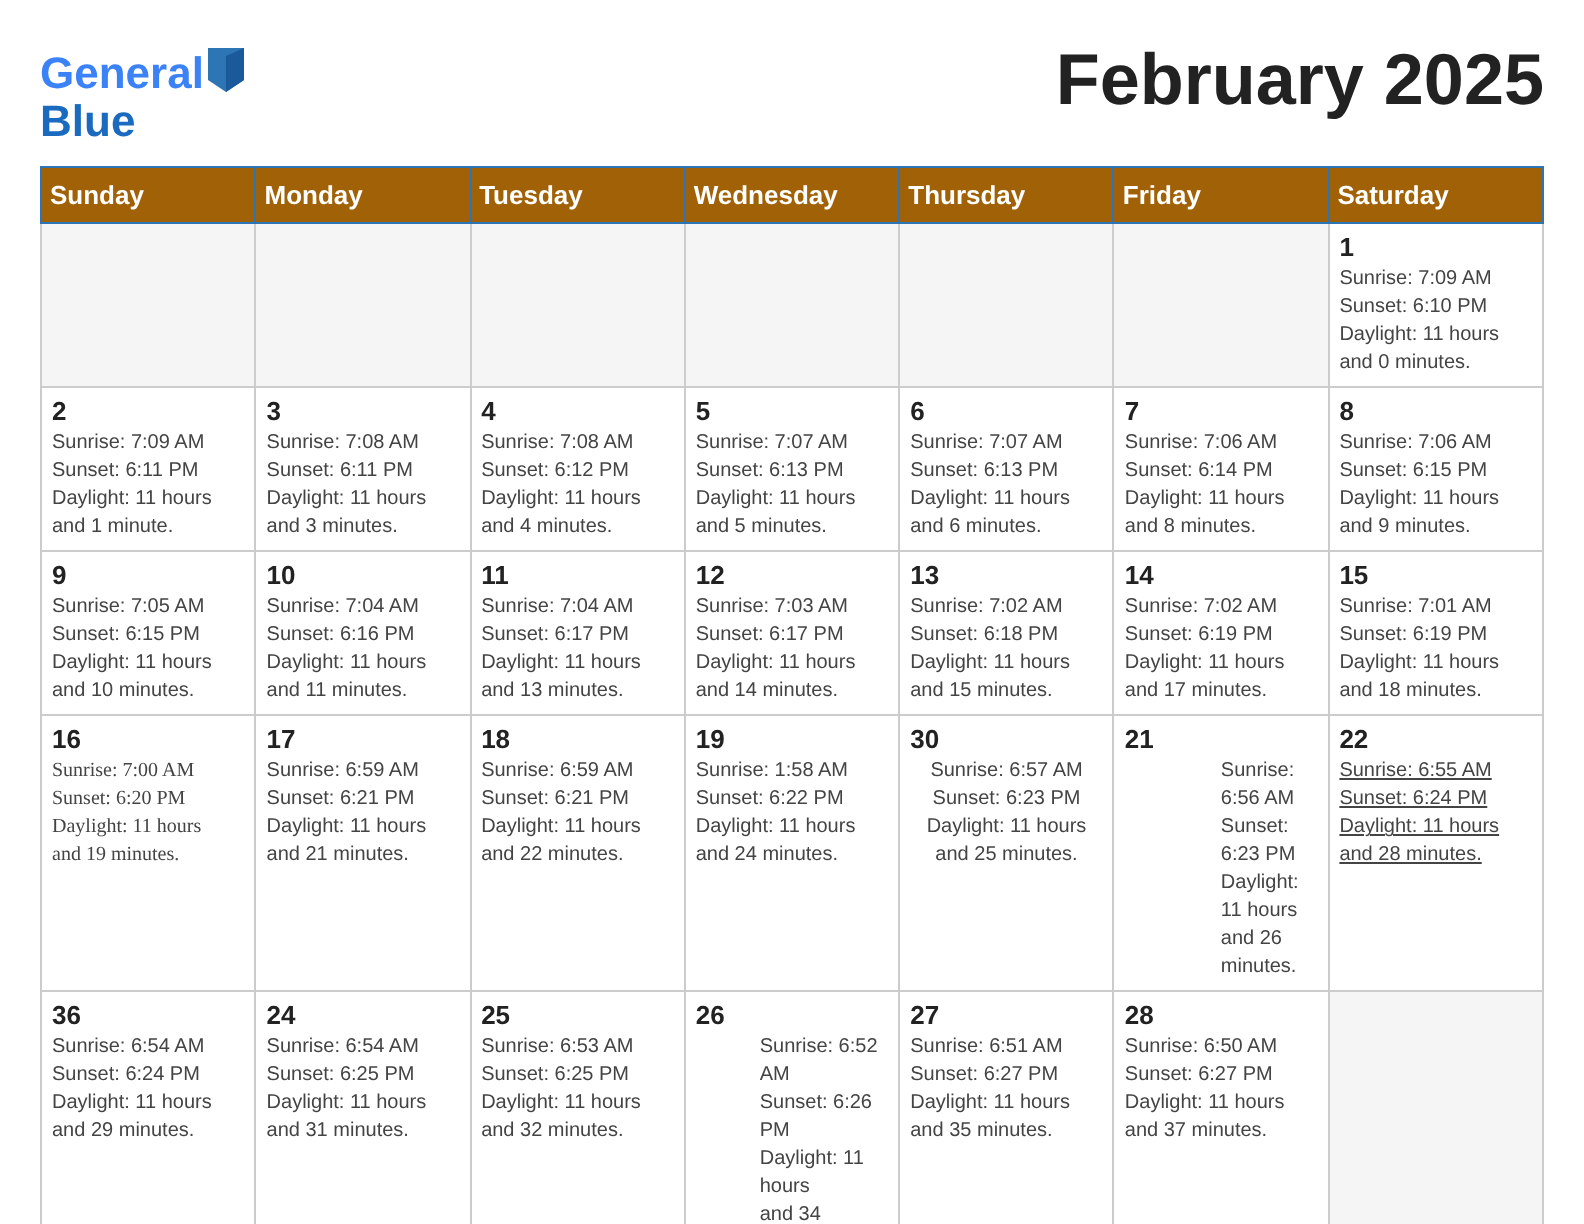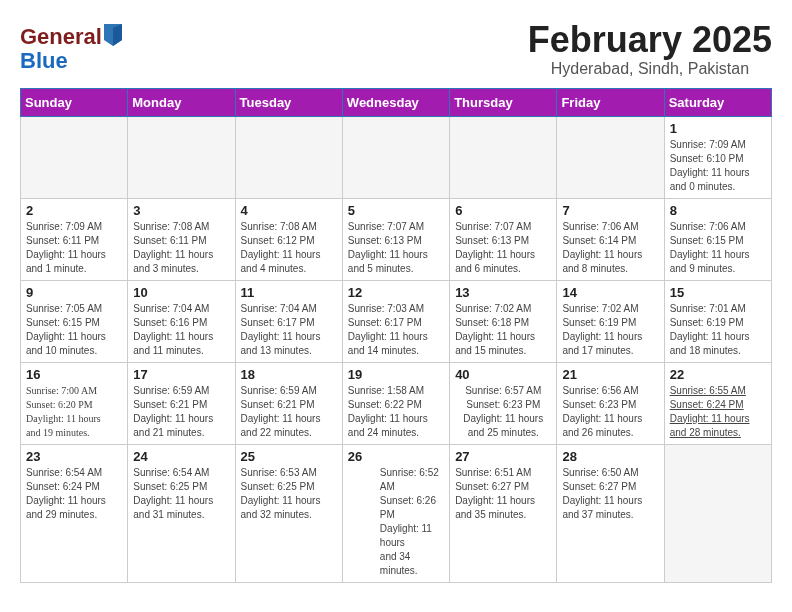--- a/index.html
+++ b/index.html
@@ -19,50 +19,50 @@
     .logo {
       display: flex;
       align-items: center;
       margin-top: 5px;
     }
     .logo-text {
       font-size: 22px;
       font-weight: bold;
       line-height: 1.1;
     }
-    .logo-general { color: #7f1d1d; }
+    .logo-general { color: #3b82f6; }
     .logo-blue { color: #1a6abf; }
     .logo-icon {
       width: 18px;
       height: 22px;
       margin-left: 2px;
       position: relative;
       top: -2px;
     }
     .title-block {
-      text-align: center;
+      text-align: left;
       margin-left: 48px;
     }
     .calendar-title {
       font-size: 36px;
       font-weight: bold;
       color: #222;
       line-height: 1.1;
     }
     .calendar-subtitle {
       font-size: 16px;
       color: #555;
     }
     .calendar-table {
       width: 100%;
       border-collapse: collapse;
       table-layout: fixed;
     }
     .calendar-table th {
-      background-color: #a21caf;
+      background-color: #a16207;
       color: #fff;
       font-size: 13px;
       font-weight: bold;
       padding: 6px 4px;
       text-align: left;
       border: 1px solid #2e75b6;
     }
     .calendar-table td {
       border: 1px solid #ccc;
       vertical-align: top;
@@ -101,21 +101,20 @@
           <polygon points="9,4 18,0 18,16 9,22" fill="#1a5a9a"></polygon>
         </svg>
       </div>
       <div>
         <span class="logo-text logo-blue">Blue</span>
       </div>
     </div>
   </div>
   <div class="title-block">
     <div class="calendar-title">February 2025</div>
-    <div class="calendar-subtitle">Hyderabad, Sindh, Pakistan</div>
   </div>
 </div>
 
 <table class="calendar-table">
   <thead>
     <tr>
     <th>Sunday</th>
         <th>Monday</th>
         <th>Tuesday</th>
         <th>Wednesday</th>
@@ -265,44 +264,44 @@
 and 22 minutes.</div>
         </td>
         <td>
           <span class="day-number">19</span>
           <div class="day-info" style="white-space: pre-line;">Sunrise: 1:58 AM
 Sunset: 6:22 PM
 Daylight: 11 hours
 and 24 minutes.</div>
         </td>
         <td>
-          <span class="day-number">40</span>
+          <span class="day-number">30</span>
           <div class="day-info" style="white-space: pre-line; text-align: center;">Sunrise: 6:57 AM
 Sunset: 6:23 PM
 Daylight: 11 hours
 and 25 minutes.</div>
         </td>
         <td>
           <span class="day-number">21</span>
-          <div class="day-info" style="white-space: pre-line;">Sunrise: 6:56 AM
+          <div class="day-info" style="white-space: pre-line; margin-left: 48px;">Sunrise: 6:56 AM
 Sunset: 6:23 PM
 Daylight: 11 hours
 and 26 minutes.</div>
         </td>
         <td>
           <span class="day-number">22</span>
           <div class="day-info" style="white-space: pre-line; text-decoration: underline;">Sunrise: 6:55 AM
 Sunset: 6:24 PM
 Daylight: 11 hours
 and 28 minutes.</div>
         </td>
       </tr>
       <tr>
         <td>
-          <span class="day-number">23</span>
+          <span class="day-number">36</span>
           <div class="day-info" style="white-space: pre-line;">Sunrise: 6:54 AM
 Sunset: 6:24 PM
 Daylight: 11 hours
 and 29 minutes.</div>
         </td>
         <td>
           <span class="day-number">24</span>
           <div class="day-info" style="white-space: pre-line;">Sunrise: 6:54 AM
 Sunset: 6:25 PM
 Daylight: 11 hours

